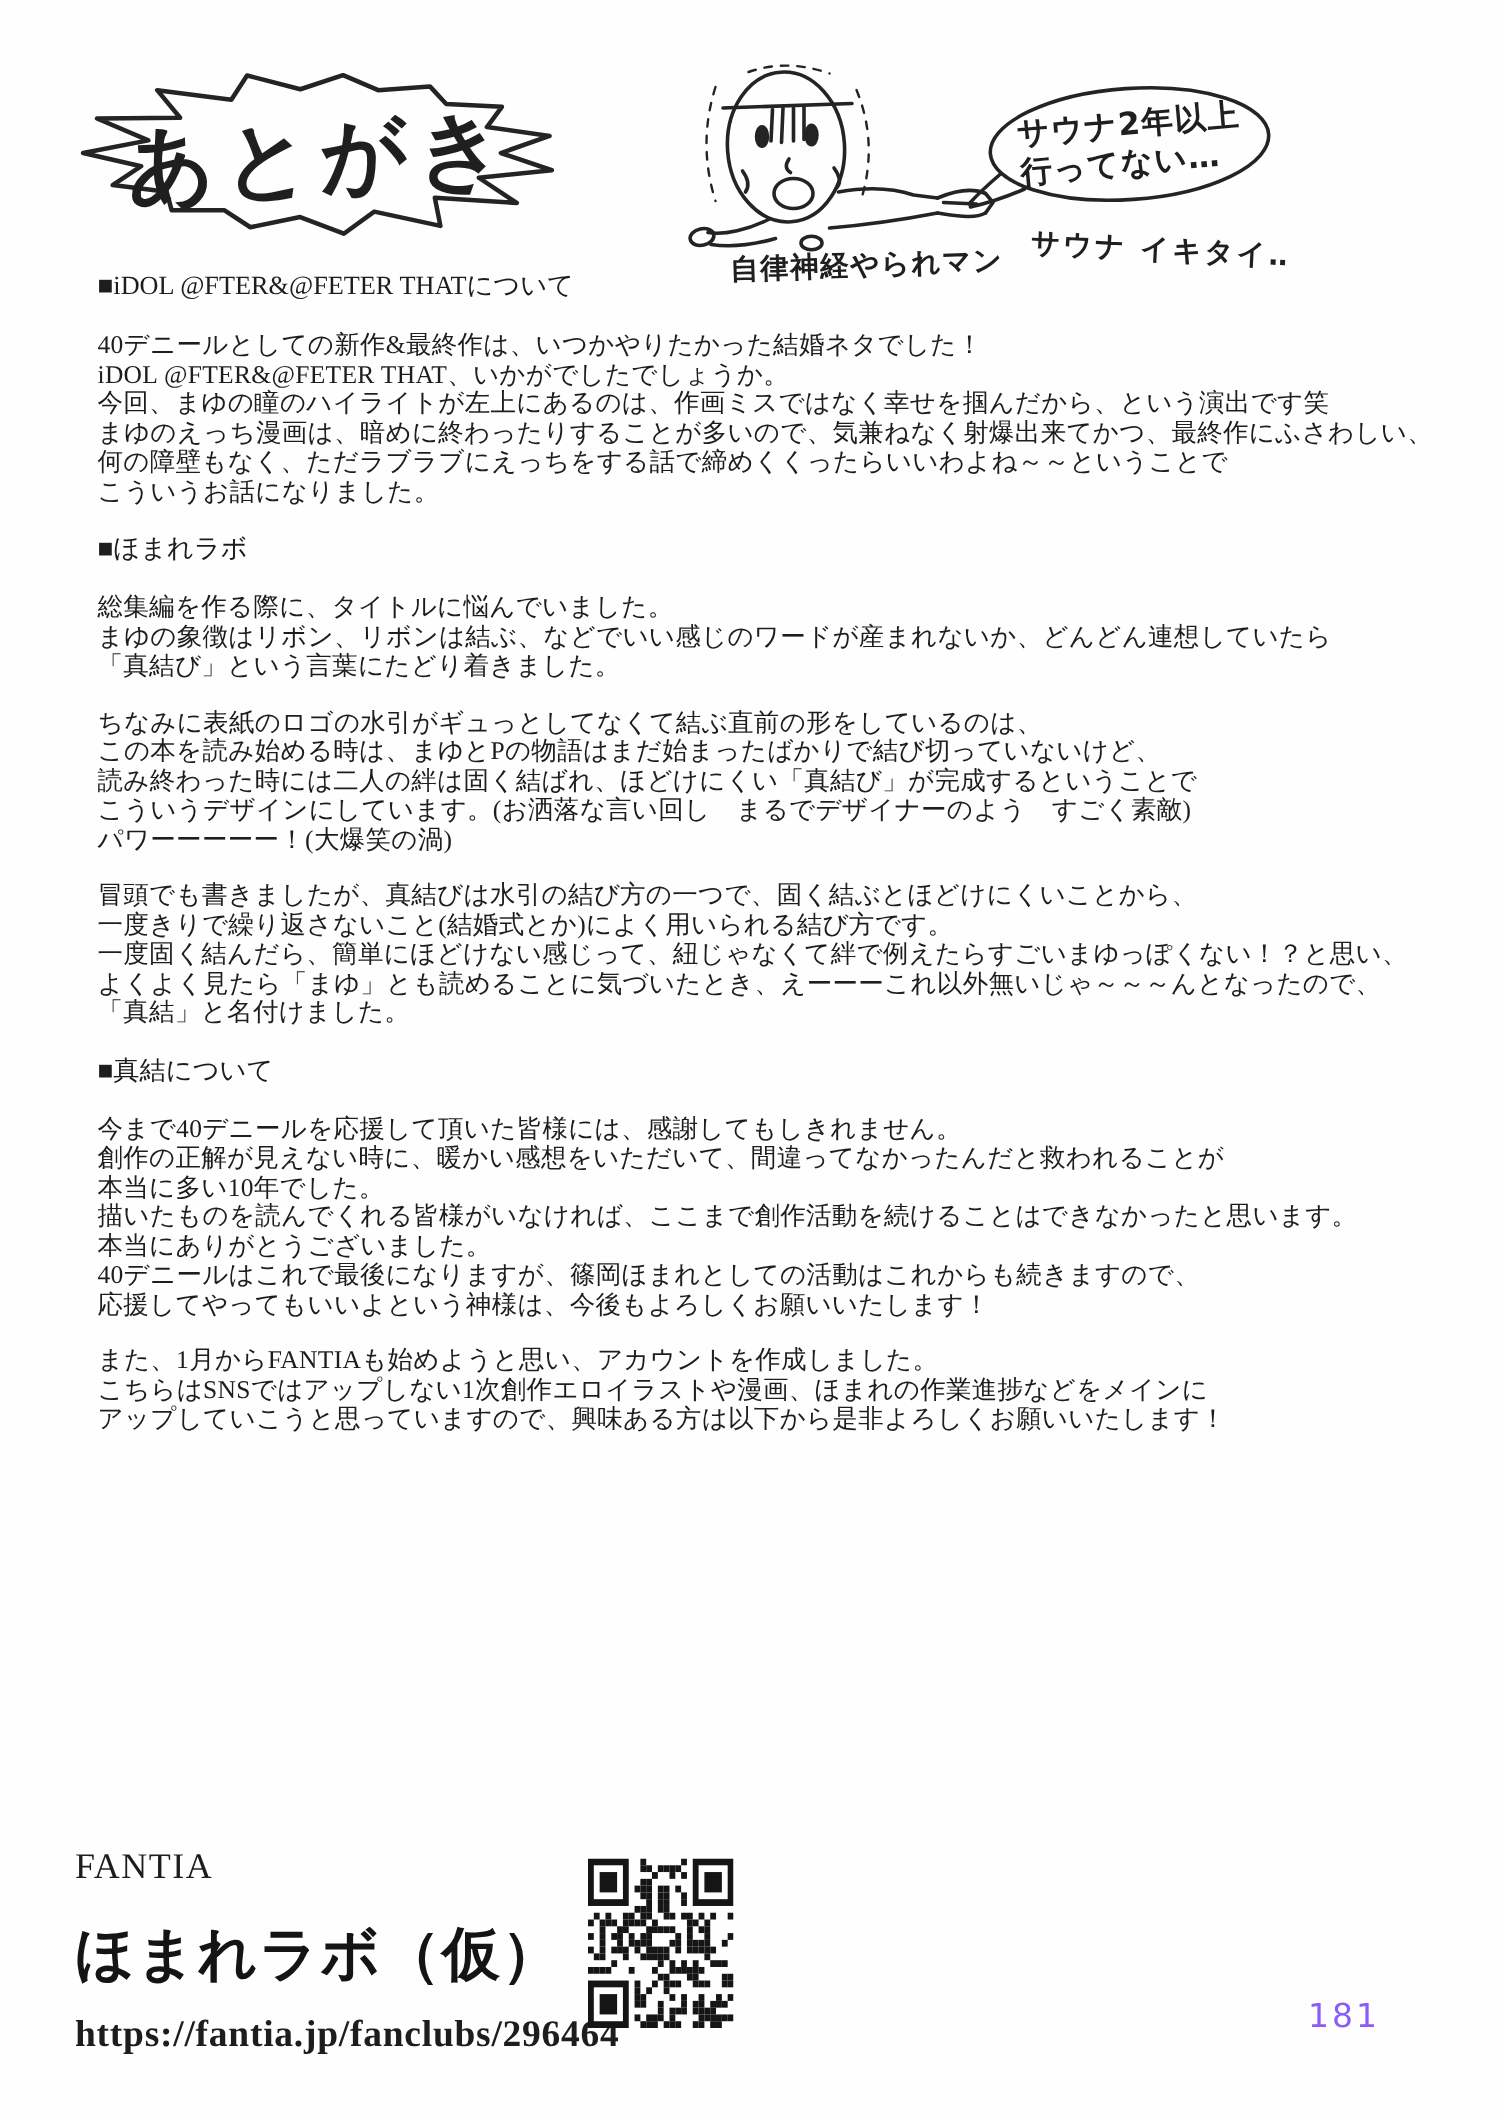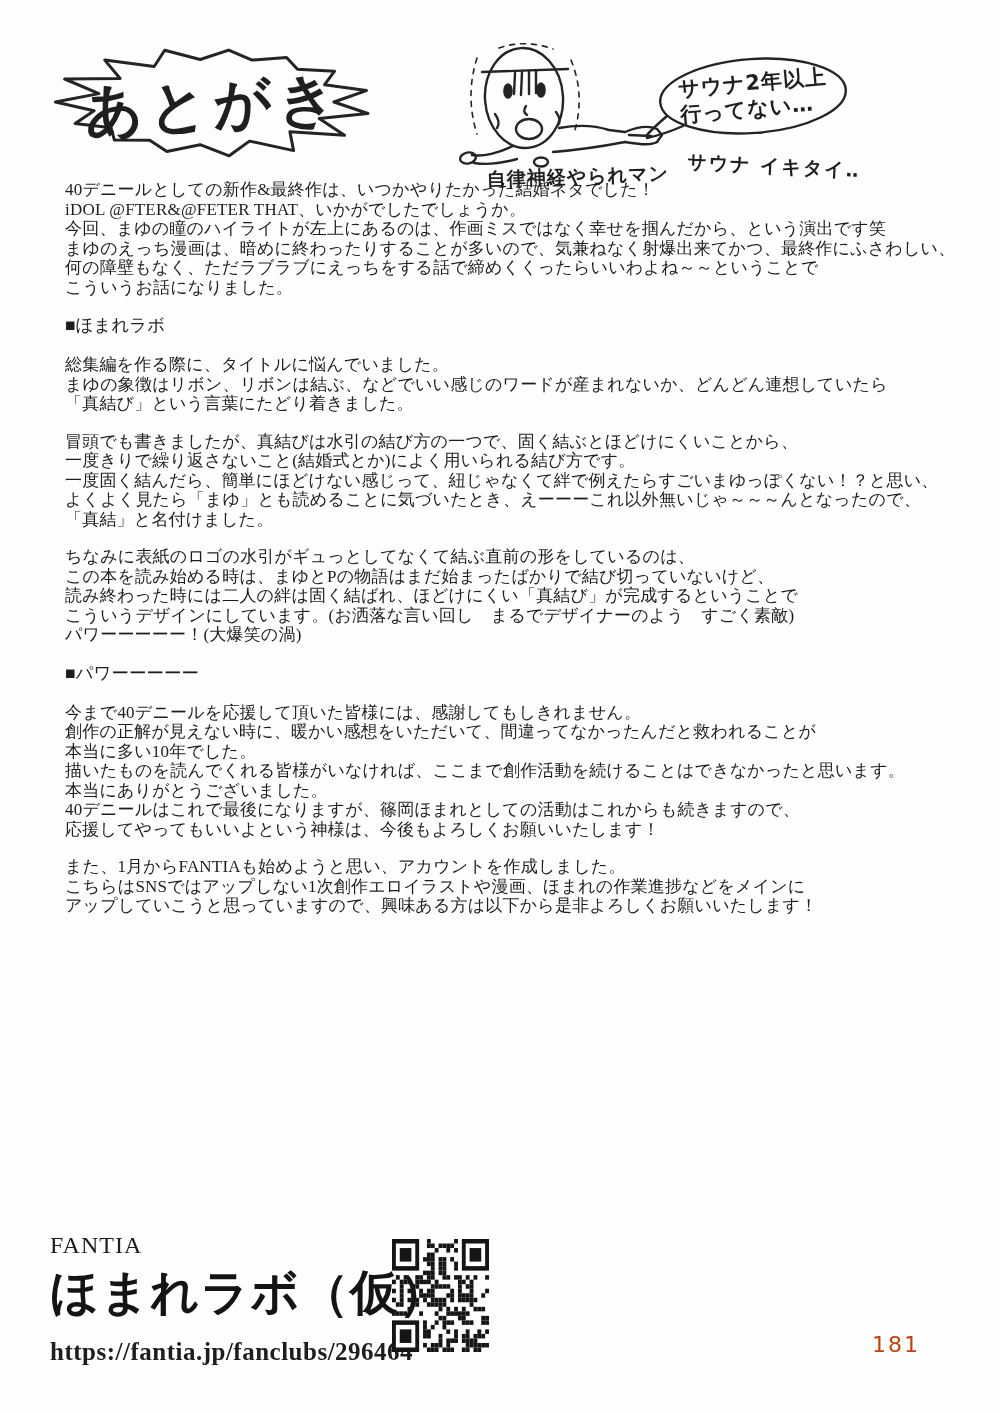--- a/index.html
+++ b/index.html
@@ -35,31 +35,31 @@
     line-height:20px;margin:0 0 20px 0;
   }
   .para{
     line-height:19.5px;margin:0 0 18px 0;
     white-space:nowrap;letter-spacing:0.2px;
   }
   .footer{position:absolute;left:50px;top:1232px;}
   .fantia-label{font-size:24px;letter-spacing:1px;}
   .club-name{
     font-family:"DejaVu Sans","Liberation Sans",sans-serif;
-    font-weight:bold;font-size:48px;letter-spacing:1px;
-    margin-top:2px;color:#141414;
+    font-weight:bold;font-size:39px;letter-spacing:1px;
+    margin-top:17px;color:#141414;
   }
   .club-url{font-size:25px;font-weight:bold;margin-top:13px;letter-spacing:0.5px;}
   .qr{position:absolute;left:392px;top:1239px;}
   .qr rect{fill:#151515;}
   .qr rect.w{fill:#ffffff;}
   .page-number{
     position:absolute;left:872px;top:1332px;
     font-family:"DejaVu Sans","Liberation Sans",sans-serif;
-    font-size:22px;color:#c2410c;letter-spacing:2px;
+    font-size:22px;color:#8b5cf6;letter-spacing:2px;
   }
 </style>
 </head>
 <body>
 
 <div class="page">
 
   <svg id="title-svg" class="sketch" width="334" height="134" viewBox="0 0 334 134">
     <polygon id="burst" class="ink" stroke-width="3" points="287.9,64.0 321.9,75.5 273.2,80.5 298.5,97.3 243.9,93.8 247.6,112.6 203.5,103.1 183.2,117.8 154.1,106.7 120.9,113.5 103.7,102.2 68.4,102.1 65.1,89.8 29.1,85.4 48.1,72.8 9.4,64.0 52.9,55.6 18.7,41.0 74.1,40.5 58.8,22.1 108.2,28.5 118.7,12.3 154.2,21.5 182.7,12.1 206.1,22.1 240.6,19.6 251.5,31.3 288.6,33.2 278.6,46.7 320.4,52.6"></polygon>
     <text class="hand title-text" x="167" y="86" text-anchor="middle" transform="rotate(-3 167 64)">あとがき</text>
@@ -110,26 +110,27 @@
       <ellipse cx="108" cy="44" rx="93" ry="37" transform="rotate(-4 108 44)"></ellipse>
       <path d="M22 64 Q 8 76 1 84"></path>
       <path d="M38 74 Q 20 82 2 86"></path>
     </g>
     <text class="hand bubble-line" x="34" y="38" transform="rotate(-5 105 44)">サウナ2年以上</text>
     <text class="hand bubble-line" x="34" y="64" transform="rotate(-5 105 44)">行ってない…</text>
     <text class="hand murmur-text" x="42" y="116" transform="rotate(3 42 116)">サウナ イキタイ…</text>
   </svg>
 
   <main class="body-text">
+      <h2 class="sec-heading">■iDOL @FTER&amp;@FETER THATについて</h2>
       <p class="para">40デニールとしての新作&amp;最終作は、いつかやりたかった結婚ネタでした！<br>iDOL @FTER&amp;@FETER THAT、いかがでしたでしょうか。<br>今回、まゆの瞳のハイライトが左上にあるのは、作画ミスではなく幸せを掴んだから、という演出です笑<br>まゆのえっち漫画は、暗めに終わったりすることが多いので、気兼ねなく射爆出来てかつ、最終作にふさわしい、<br>何の障壁もなく、ただラブラブにえっちをする話で締めくくったらいいわよね～～ということで<br>こういうお話になりました。</p>
       <h2 class="sec-heading">■ほまれラボ</h2>
       <p class="para">総集編を作る際に、タイトルに悩んでいました。<br>まゆの象徴はリボン、リボンは結ぶ、などでいい感じのワードが産まれないか、どんどん連想していたら<br>「真結び」という言葉にたどり着きました。</p>
+      <p class="para">ちなみに表紙のロゴの水引がギュっとしてなくて結ぶ直前の形をしているのは、<br>この本を読み始める時は、まゆとPの物語はまだ始まったばかりで結び切っていないけど、<br>読み終わった時には二人の絆は固く結ばれ、ほどけにくい「真結び」が完成するということで<br>こういうデザインにしています。(お洒落な言い回し　まるでデザイナーのよう　すごく素敵)<br>パワーーーーー！(大爆笑の渦)</p>
       <p class="para">冒頭でも書きましたが、真結びは水引の結び方の一つで、固く結ぶとほどけにくいことから、<br>一度きりで繰り返さないこと(結婚式とか)によく用いられる結び方です。<br>一度固く結んだら、簡単にほどけない感じって、紐じゃなくて絆で例えたらすごいまゆっぽくない！？と思い、<br>よくよく見たら「まゆ」とも読めることに気づいたとき、えーーーこれ以外無いじゃ～～～んとなったので、<br>「真結」と名付けました。</p>
-      <p class="para">ちなみに表紙のロゴの水引がギュっとしてなくて結ぶ直前の形をしているのは、<br>この本を読み始める時は、まゆとPの物語はまだ始まったばかりで結び切っていないけど、<br>読み終わった時には二人の絆は固く結ばれ、ほどけにくい「真結び」が完成するということで<br>こういうデザインにしています。(お洒落な言い回し　まるでデザイナーのよう　すごく素敵)<br>パワーーーーー！(大爆笑の渦)</p>
-      <h2 class="sec-heading">■パワーーーーー</h2>
+      <h2 class="sec-heading">■真結について</h2>
       <p class="para">今まで40デニールを応援して頂いた皆様には、感謝してもしきれません。<br>創作の正解が見えない時に、暖かい感想をいただいて、間違ってなかったんだと救われることが<br>本当に多い10年でした。<br>描いたものを読んでくれる皆様がいなければ、ここまで創作活動を続けることはできなかったと思います。<br>本当にありがとうございました。<br>40デニールはこれで最後になりますが、篠岡ほまれとしての活動はこれからも続きますので、<br>応援してやってもいいよという神様は、今後もよろしくお願いいたします！</p>
       <p class="para">また、1月からFANTIAも始めようと思い、アカウントを作成しました。<br>こちらはSNSではアップしない1次創作エロイラストや漫画、ほまれの作業進捗などをメインに<br>アップしていこうと思っていますので、興味ある方は以下から是非よろしくお願いいたします！</p>
     </main>
 
   <div class="footer">
     <div class="fantia-label">FANTIA</div>
     <div class="club-name">ほまれラボ（仮）</div>
     <div class="club-url">https://fantia.jp/fanclubs/296464</div>
   </div>
 

